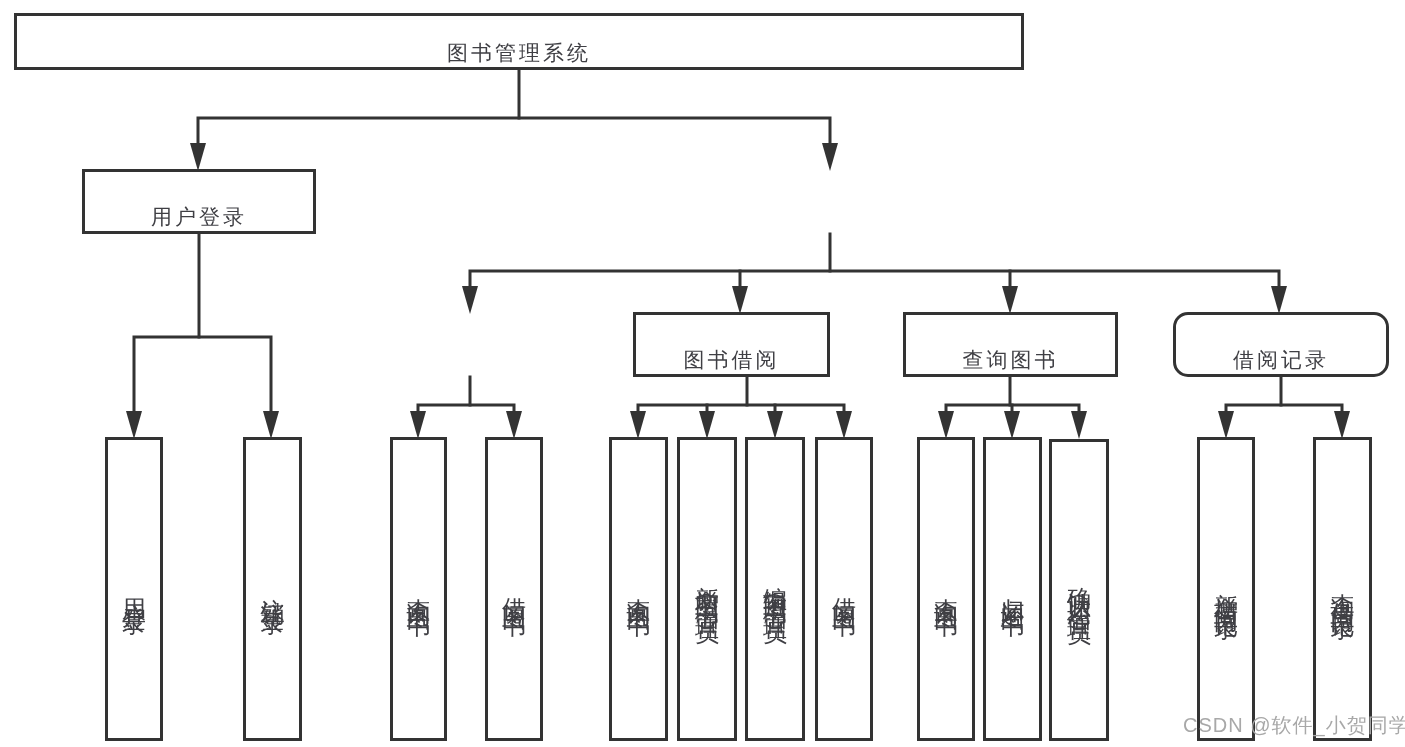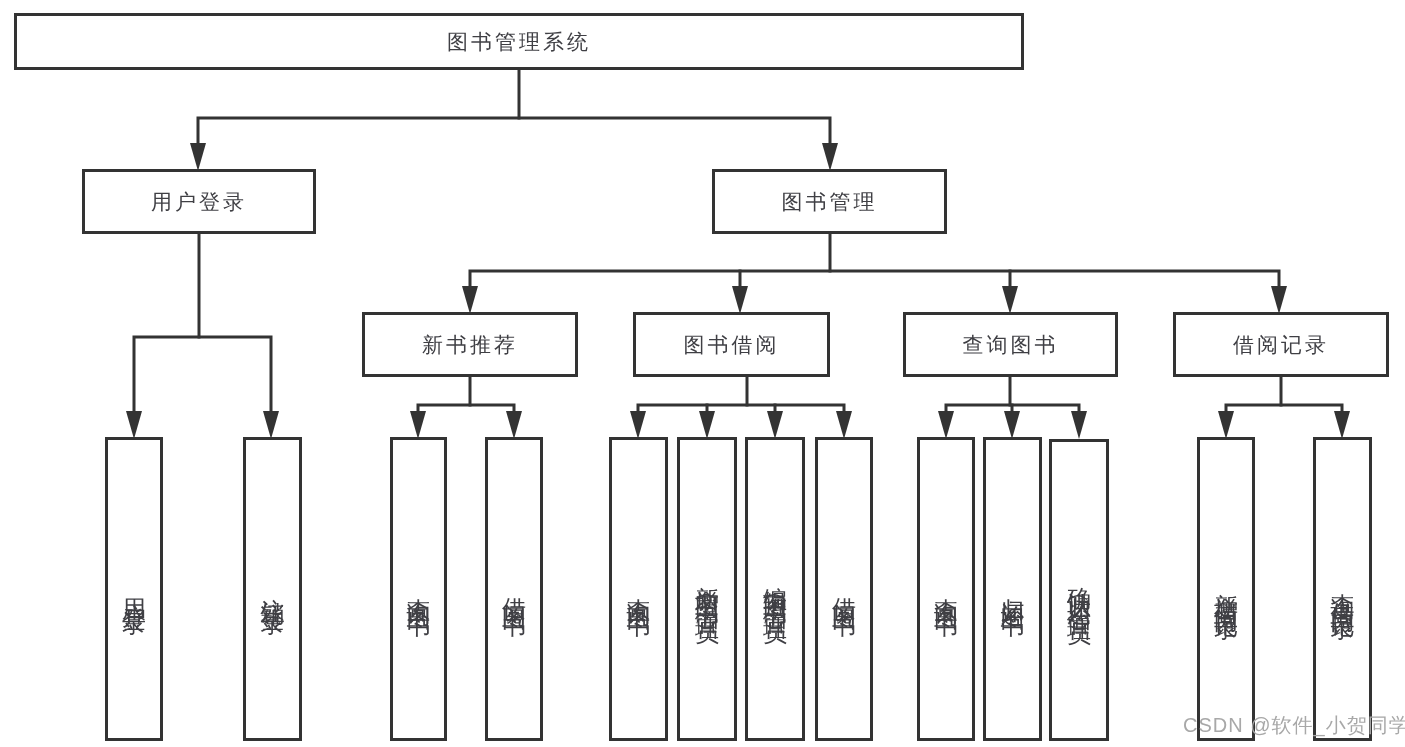--- a/index.html
+++ b/index.html
@@ -9,21 +9,21 @@
     background:#ffffff;
     font-family:"Liberation Sans", sans-serif;
     overflow:hidden;
   }
   #connectors{position:absolute;left:0;top:0;z-index:1;}
   .hbox{
     position:absolute;
     box-sizing:border-box;
     border:3px solid #333333;
     background:#ffffff;
-    display:flex;align-items:center;justify-content:center;
+    display:flex;align-items:flex-end;justify-content:center;
     font-size:21px;letter-spacing:3px;color:#3f3f44;
     z-index:2;
   }
   .vbox{
     position:absolute;
     box-sizing:border-box;
     top:437px;height:304px;
     border:3px solid #333333;
     background:#ffffff;
     display:flex;align-items:center;justify-content:center;
@@ -101,34 +101,28 @@
     </g>
   </svg>
 
   <div class="hbox" style="left:14px;top:13px;width:1010px;height:57px;">
     <span>图书管理系统</span>
   </div>
 
   <div class="hbox" style="left:82px;top:169px;width:234px;height:65px;">
     <span>用户登录</span>
   </div>
-  <div class="hbox" style="left:712px;top:169px;width:235px;height:65px;">
-    <span>图书管理</span>
-  </div>
 
-  <div class="hbox" style="left:362px;top:312px;width:216px;height:65px;">
-    <span>新书推荐</span>
-  </div>
   <div class="hbox" style="left:633px;top:312px;width:197px;height:65px;">
     <span>图书借阅</span>
   </div>
   <div class="hbox" style="left:903px;top:312px;width:215px;height:65px;">
     <span>查询图书</span>
   </div>
-  <div class="hbox" style="left:1173px;top:312px;width:216px;height:65px;">
+  <div class="hbox" style="left:1173px;top:312px;width:216px;height:65px;border-radius:15px;">
     <span>借阅记录</span>
   </div>
 
   <div class="vbox" style="left:105px;width:58px;">
     <span>用户登录</span>
   </div>
   <div class="vbox" style="left:243px;width:59px;">
     <span>注销登录</span>
   </div>
 

